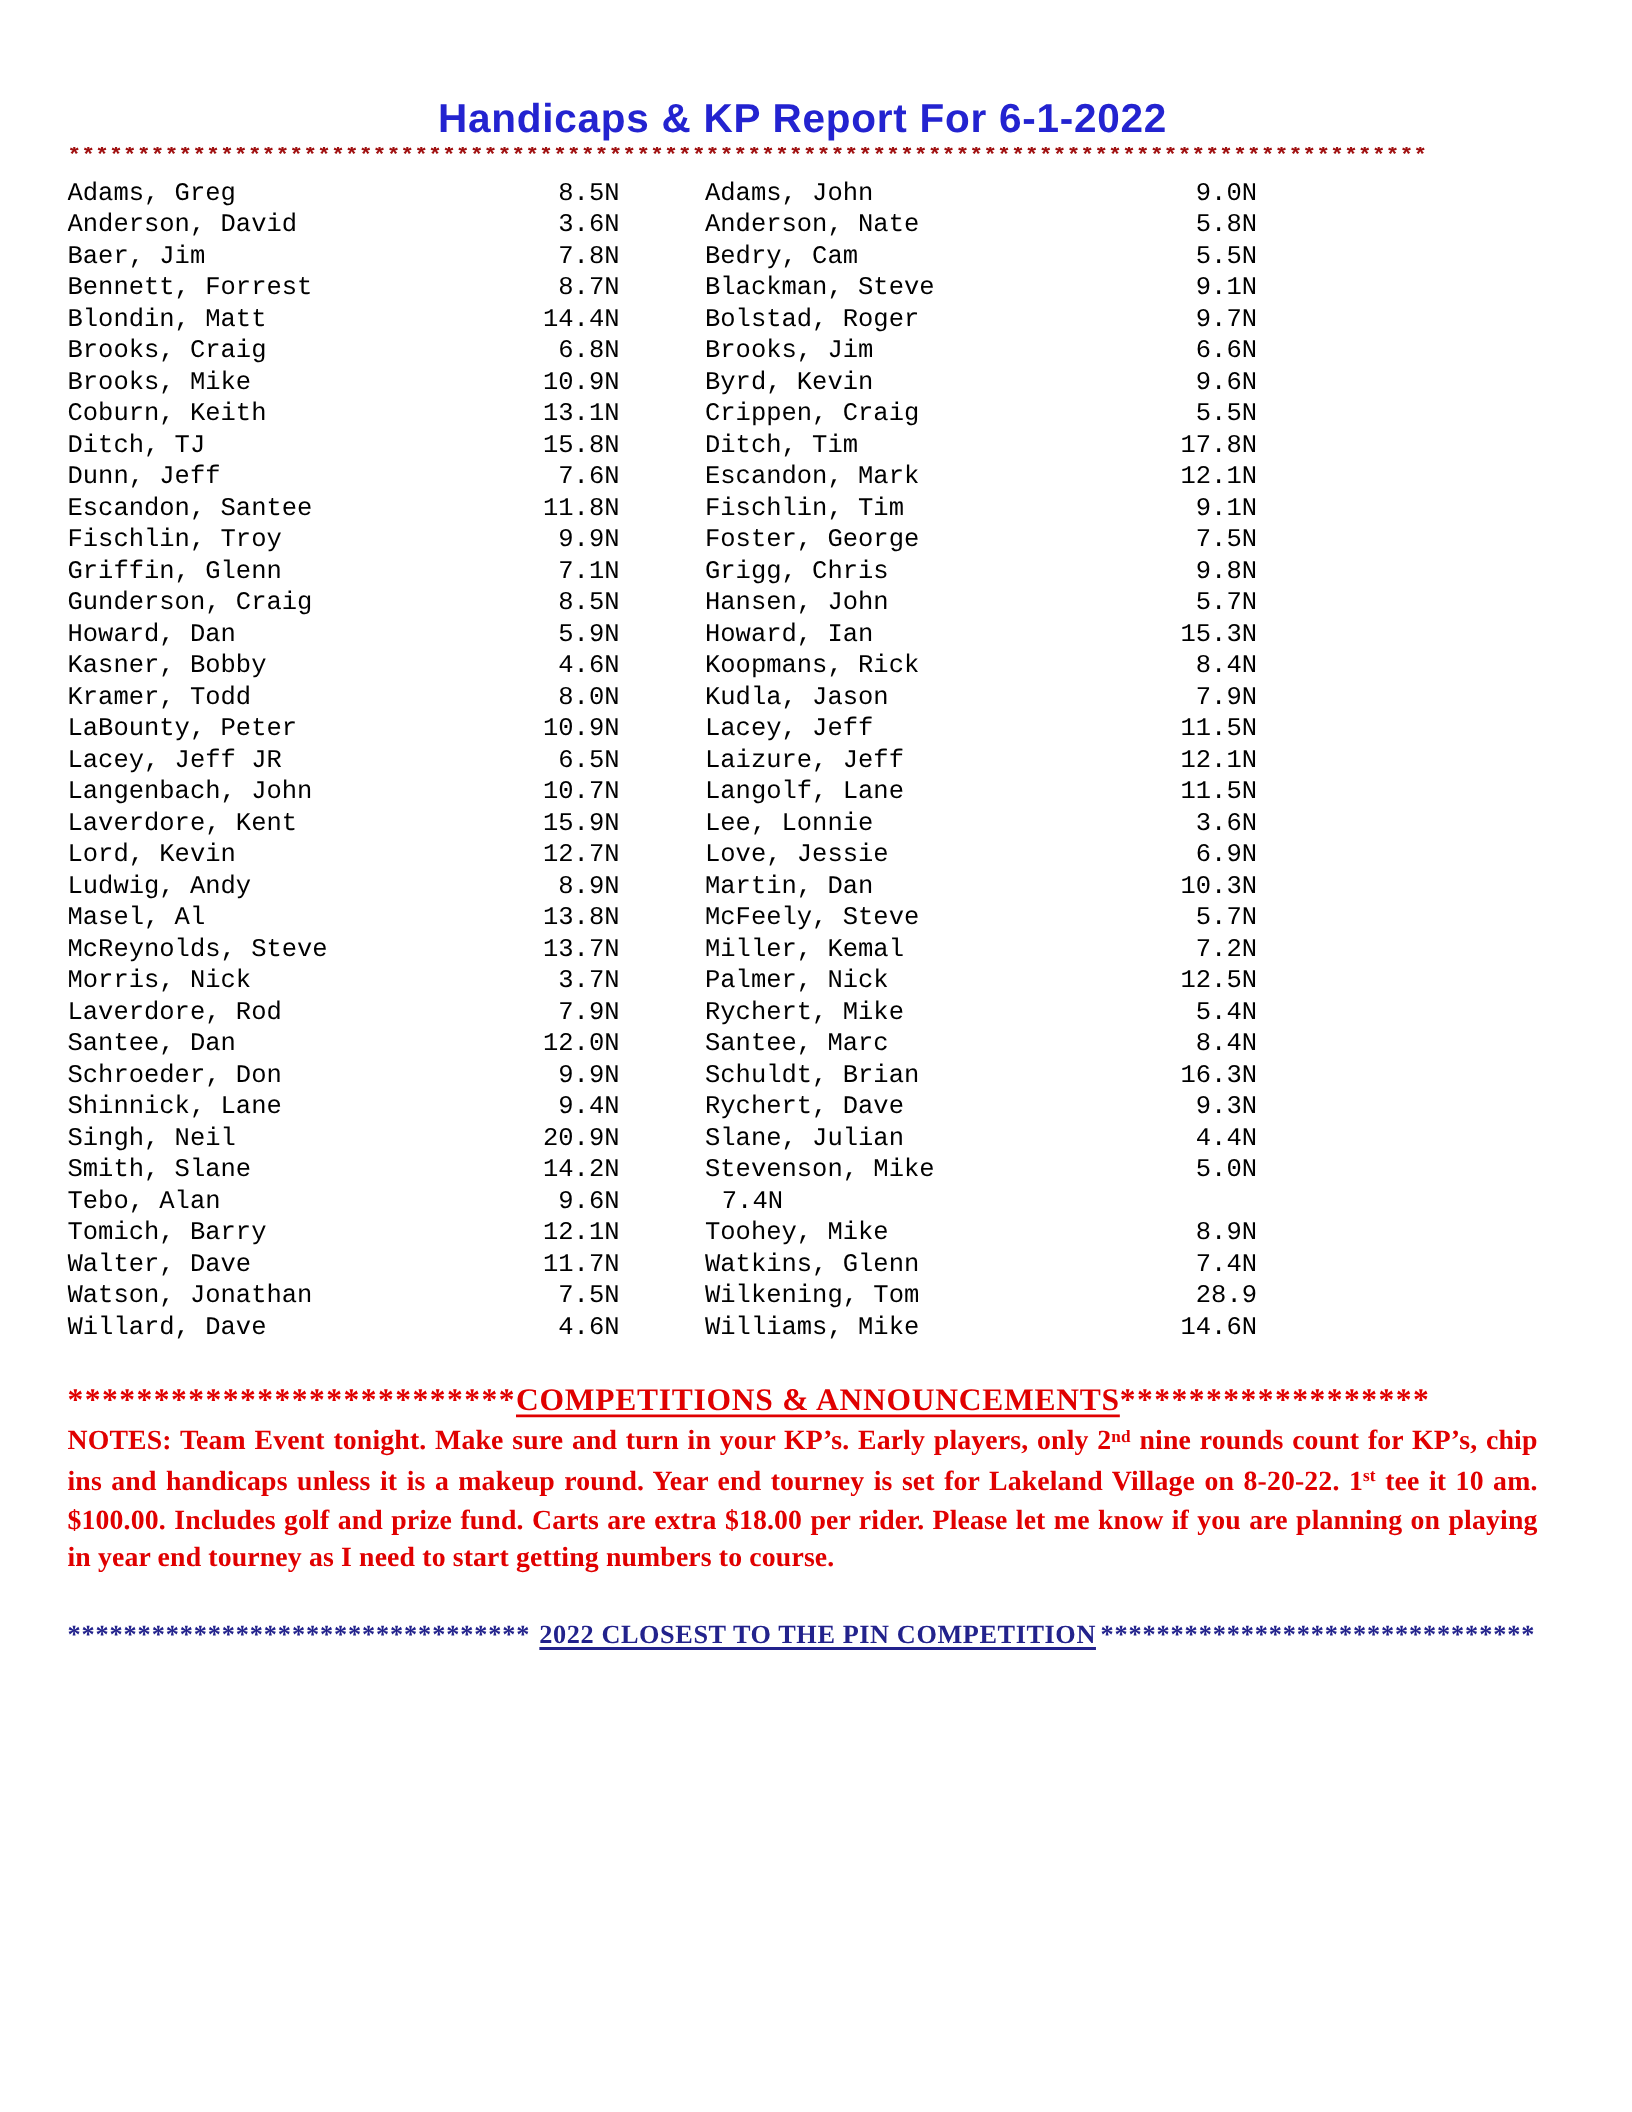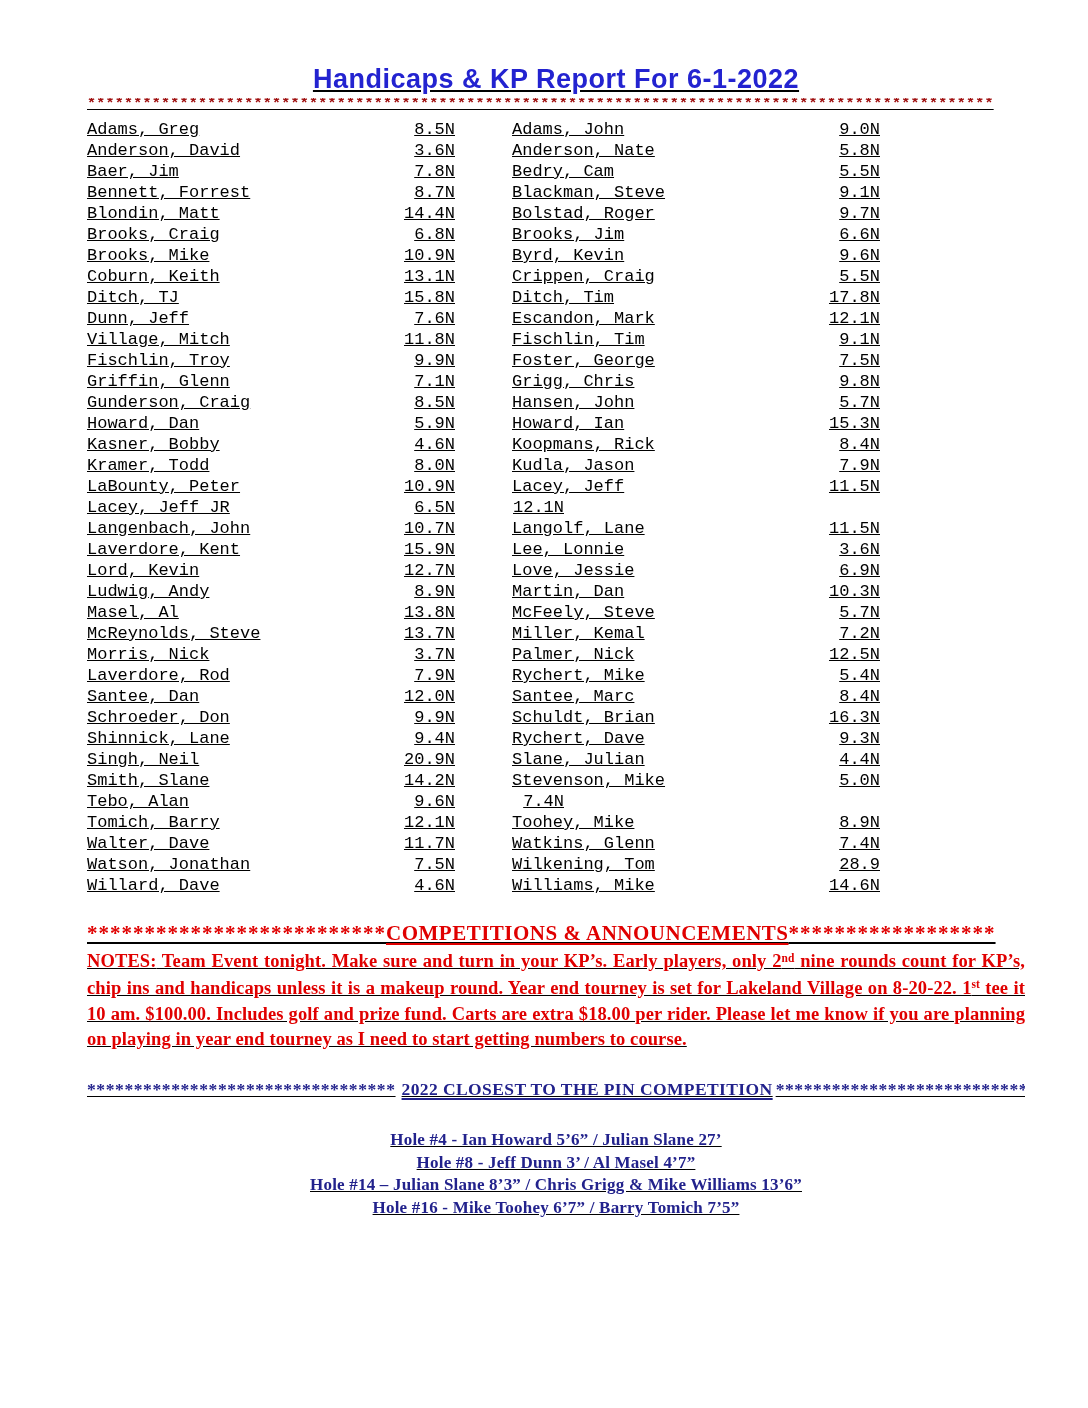--- a/index.html
+++ b/index.html
@@ -12,22 +12,21 @@
   }
   *{margin:0;padding:0;box-sizing:border-box;}
   html,body{background:#fff;}
   body{
     width:1088px;height:1408px;overflow:hidden;
     background:var(--paper);
     font-family:"Liberation Serif", serif;
   }
   .doc{
     width:1088px;height:1408px;
-    padding:60px 63px 0 87px;
-    text-decoration:underline;
+    padding:60px 63px 0 45px;
   }
   
   .page-title{
     text-align:center;
     font-family:"Liberation Sans", sans-serif;
     font-weight:700;
     font-size:27px;
     color:var(--title_blue);
     letter-spacing:.5px;
     margin-top:4px;
@@ -134,29 +133,29 @@
       <div class="row"><span class="name">Adams, Greg</span><span class="val">8.5N</span><span class="gap"></span><span class="name">Adams, John</span><span class="val">9.0N</span></div>
       <div class="row"><span class="name">Anderson, David</span><span class="val">3.6N</span><span class="gap"></span><span class="name">Anderson, Nate</span><span class="val">5.8N</span></div>
       <div class="row"><span class="name">Baer, Jim</span><span class="val">7.8N</span><span class="gap"></span><span class="name">Bedry, Cam</span><span class="val">5.5N</span></div>
       <div class="row"><span class="name">Bennett, Forrest</span><span class="val">8.7N</span><span class="gap"></span><span class="name">Blackman, Steve</span><span class="val">9.1N</span></div>
       <div class="row"><span class="name">Blondin, Matt</span><span class="val">14.4N</span><span class="gap"></span><span class="name">Bolstad, Roger</span><span class="val">9.7N</span></div>
       <div class="row"><span class="name">Brooks, Craig</span><span class="val">6.8N</span><span class="gap"></span><span class="name">Brooks, Jim</span><span class="val">6.6N</span></div>
       <div class="row"><span class="name">Brooks, Mike</span><span class="val">10.9N</span><span class="gap"></span><span class="name">Byrd, Kevin</span><span class="val">9.6N</span></div>
       <div class="row"><span class="name">Coburn, Keith</span><span class="val">13.1N</span><span class="gap"></span><span class="name">Crippen, Craig</span><span class="val">5.5N</span></div>
       <div class="row"><span class="name">Ditch, TJ</span><span class="val">15.8N</span><span class="gap"></span><span class="name">Ditch, Tim</span><span class="val">17.8N</span></div>
       <div class="row"><span class="name">Dunn, Jeff</span><span class="val">7.6N</span><span class="gap"></span><span class="name">Escandon, Mark</span><span class="val">12.1N</span></div>
-      <div class="row"><span class="name">Village, Mitch</span><span class="val">11.8N</span><span class="gap"></span><span class="name">Fischlin, Tim</span><span class="val">9.1N</span></div>
+      <div class="row"><span class="name">Escandon, Santee</span><span class="val">11.8N</span><span class="gap"></span><span class="name">Fischlin, Tim</span><span class="val">9.1N</span></div>
       <div class="row"><span class="name">Fischlin, Troy</span><span class="val">9.9N</span><span class="gap"></span><span class="name">Foster, George</span><span class="val">7.5N</span></div>
       <div class="row"><span class="name">Griffin, Glenn</span><span class="val">7.1N</span><span class="gap"></span><span class="name">Grigg, Chris</span><span class="val">9.8N</span></div>
       <div class="row"><span class="name">Gunderson, Craig</span><span class="val">8.5N</span><span class="gap"></span><span class="name">Hansen, John</span><span class="val">5.7N</span></div>
       <div class="row"><span class="name">Howard, Dan</span><span class="val">5.9N</span><span class="gap"></span><span class="name">Howard, Ian</span><span class="val">15.3N</span></div>
       <div class="row"><span class="name">Kasner, Bobby</span><span class="val">4.6N</span><span class="gap"></span><span class="name">Koopmans, Rick</span><span class="val">8.4N</span></div>
       <div class="row"><span class="name">Kramer, Todd</span><span class="val">8.0N</span><span class="gap"></span><span class="name">Kudla, Jason</span><span class="val">7.9N</span></div>
       <div class="row"><span class="name">LaBounty, Peter</span><span class="val">10.9N</span><span class="gap"></span><span class="name">Lacey, Jeff</span><span class="val">11.5N</span></div>
-      <div class="row"><span class="name">Lacey, Jeff JR</span><span class="val">6.5N</span><span class="gap"></span><span class="val">12.1N</span></div>
+      <div class="row"><span class="name">Lacey, Jeff JR</span><span class="val">6.5N</span><span class="gap"></span><span class="name">Laizure, Jeff</span><span class="val">12.1N</span></div>
       <div class="row"><span class="name">Langenbach, John</span><span class="val">10.7N</span><span class="gap"></span><span class="name">Langolf, Lane</span><span class="val">11.5N</span></div>
       <div class="row"><span class="name">Laverdore, Kent</span><span class="val">15.9N</span><span class="gap"></span><span class="name">Lee, Lonnie</span><span class="val">3.6N</span></div>
       <div class="row"><span class="name">Lord, Kevin</span><span class="val">12.7N</span><span class="gap"></span><span class="name">Love, Jessie</span><span class="val">6.9N</span></div>
       <div class="row"><span class="name">Ludwig, Andy</span><span class="val">8.9N</span><span class="gap"></span><span class="name">Martin, Dan</span><span class="val">10.3N</span></div>
       <div class="row"><span class="name">Masel, Al</span><span class="val">13.8N</span><span class="gap"></span><span class="name">McFeely, Steve</span><span class="val">5.7N</span></div>
       <div class="row"><span class="name">McReynolds, Steve</span><span class="val">13.7N</span><span class="gap"></span><span class="name">Miller, Kemal</span><span class="val">7.2N</span></div>
       <div class="row"><span class="name">Morris, Nick</span><span class="val">3.7N</span><span class="gap"></span><span class="name">Palmer, Nick</span><span class="val">12.5N</span></div>
       <div class="row"><span class="name">Laverdore, Rod</span><span class="val">7.9N</span><span class="gap"></span><span class="name">Rychert, Mike</span><span class="val">5.4N</span></div>
       <div class="row"><span class="name">Santee, Dan</span><span class="val">12.0N</span><span class="gap"></span><span class="name">Santee, Marc</span><span class="val">8.4N</span></div>
       <div class="row"><span class="name">Schroeder, Don</span><span class="val">9.9N</span><span class="gap"></span><span class="name">Schuldt, Brian</span><span class="val">16.3N</span></div>
@@ -169,20 +168,14 @@
       <div class="row"><span class="name">Watson, Jonathan</span><span class="val">7.5N</span><span class="gap"></span><span class="name">Wilkening, Tom</span><span class="val">28.9</span></div>
       <div class="row"><span class="name">Willard, Dave</span><span class="val">4.6N</span><span class="gap"></span><span class="name">Williams, Mike</span><span class="val">14.6N</span></div>
     </div>
 
   <div class="comp-header"><span class="stars">**************************</span><span class="comp-title">COMPETITIONS &amp; ANNOUNCEMENTS</span><span class="stars">******************</span></div>
 
   <div class="notes"><span>NOTES:</span><span>  Team Event tonight.  Make sure and turn in your KP’s.  Early players, only 2</span><span class="sup">nd</span><span> nine rounds count for KP’s, chip ins and handicaps unless it is a makeup round.   Year end tourney is set for Lakeland Village on 8-20-22. 1</span><span class="sup">st</span><span> tee it 10 am.  $100.00. Includes golf and prize fund.  Carts are extra $18.00 per rider.   Please let me know if you are planning on playing in year end tourney as I need to start getting numbers to course.</span></div>
 
   <div class="kp-header"><span class="stars">*********************************</span><span class="kp-title">2022 CLOSEST TO THE PIN COMPETITION</span><span class="stars">*******************************</span></div>
 
-  <div class="kp-holes">
-      <div class="hole-line">Hole #4 - Ian Howard 5’6” / Julian Slane 27’</div>
-      <div class="hole-line">Hole #8 - Jeff Dunn 3’ / Al Masel 4’7”</div>
-      <div class="hole-line">Hole #14 – Julian Slane 8’3” / Chris Grigg &amp; Mike Williams 13’6”</div>
-      <div class="hole-line">Hole #16 - Mike Toohey 6’7” / Barry Tomich 7’5”</div>
-    </div>
 
 </div>
 
 </body></html>

